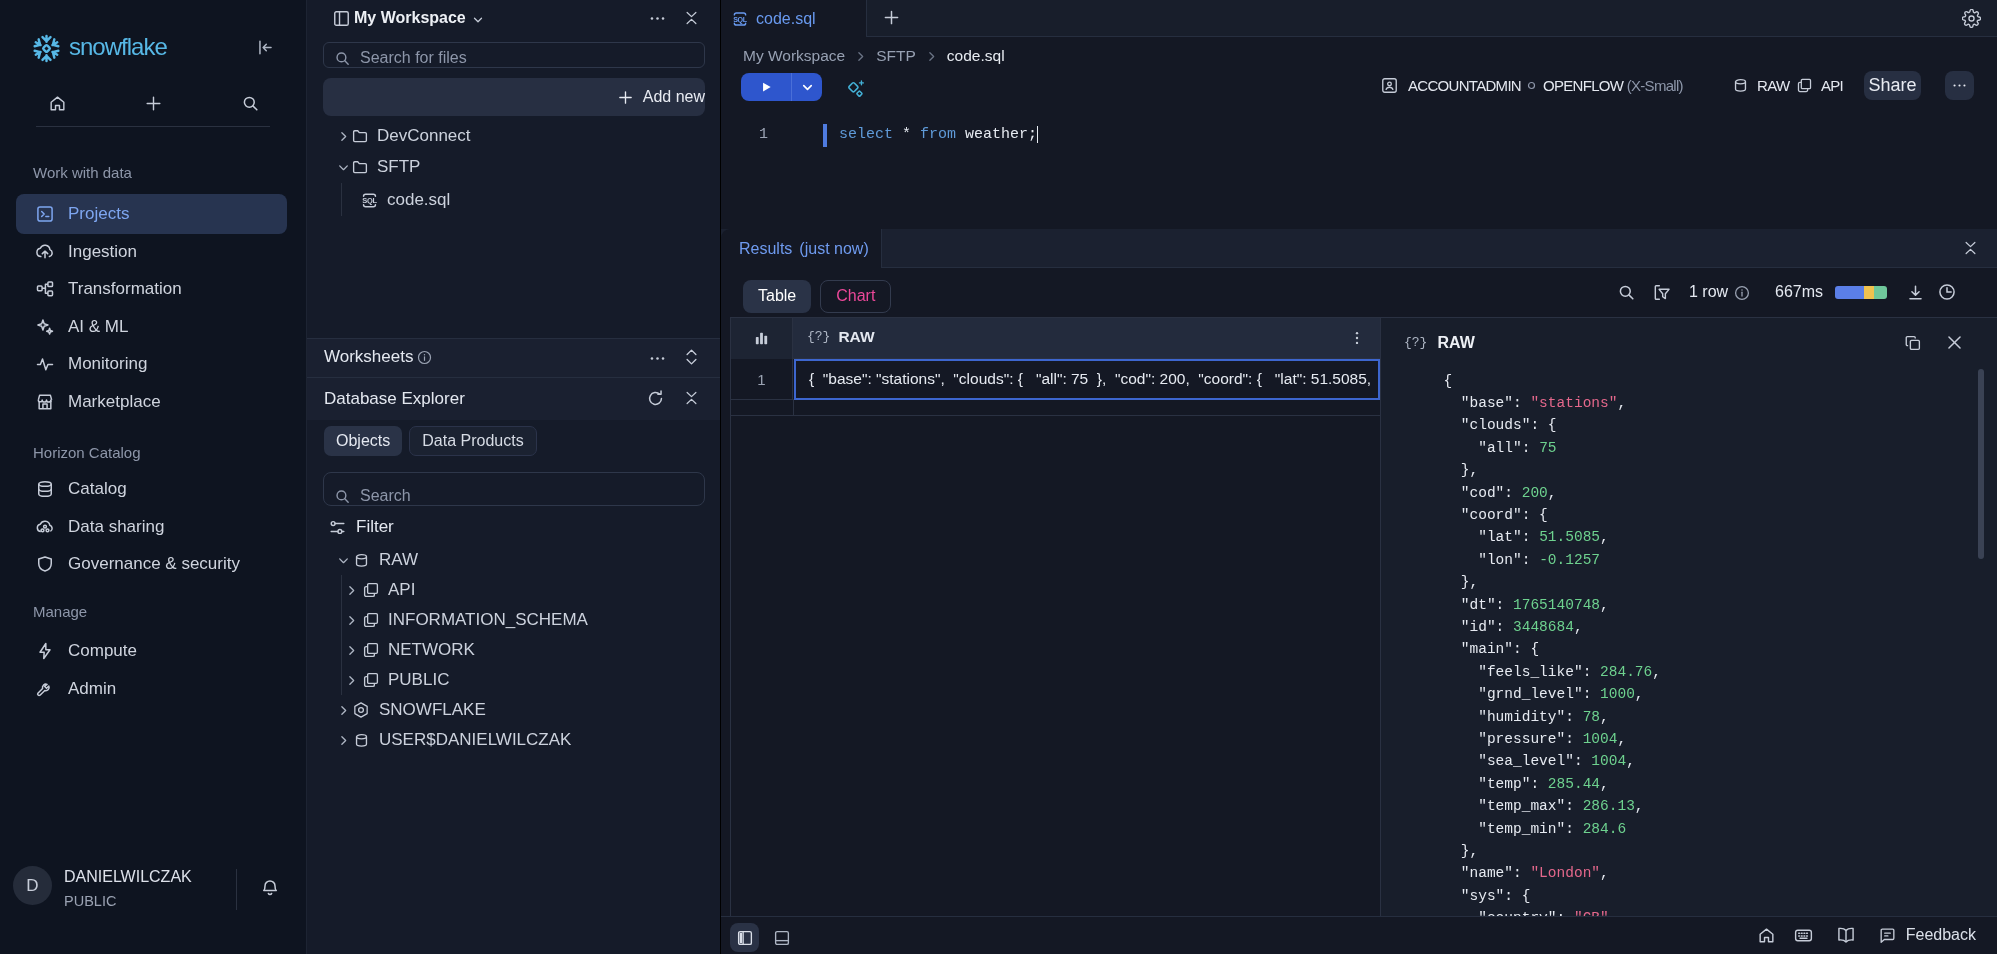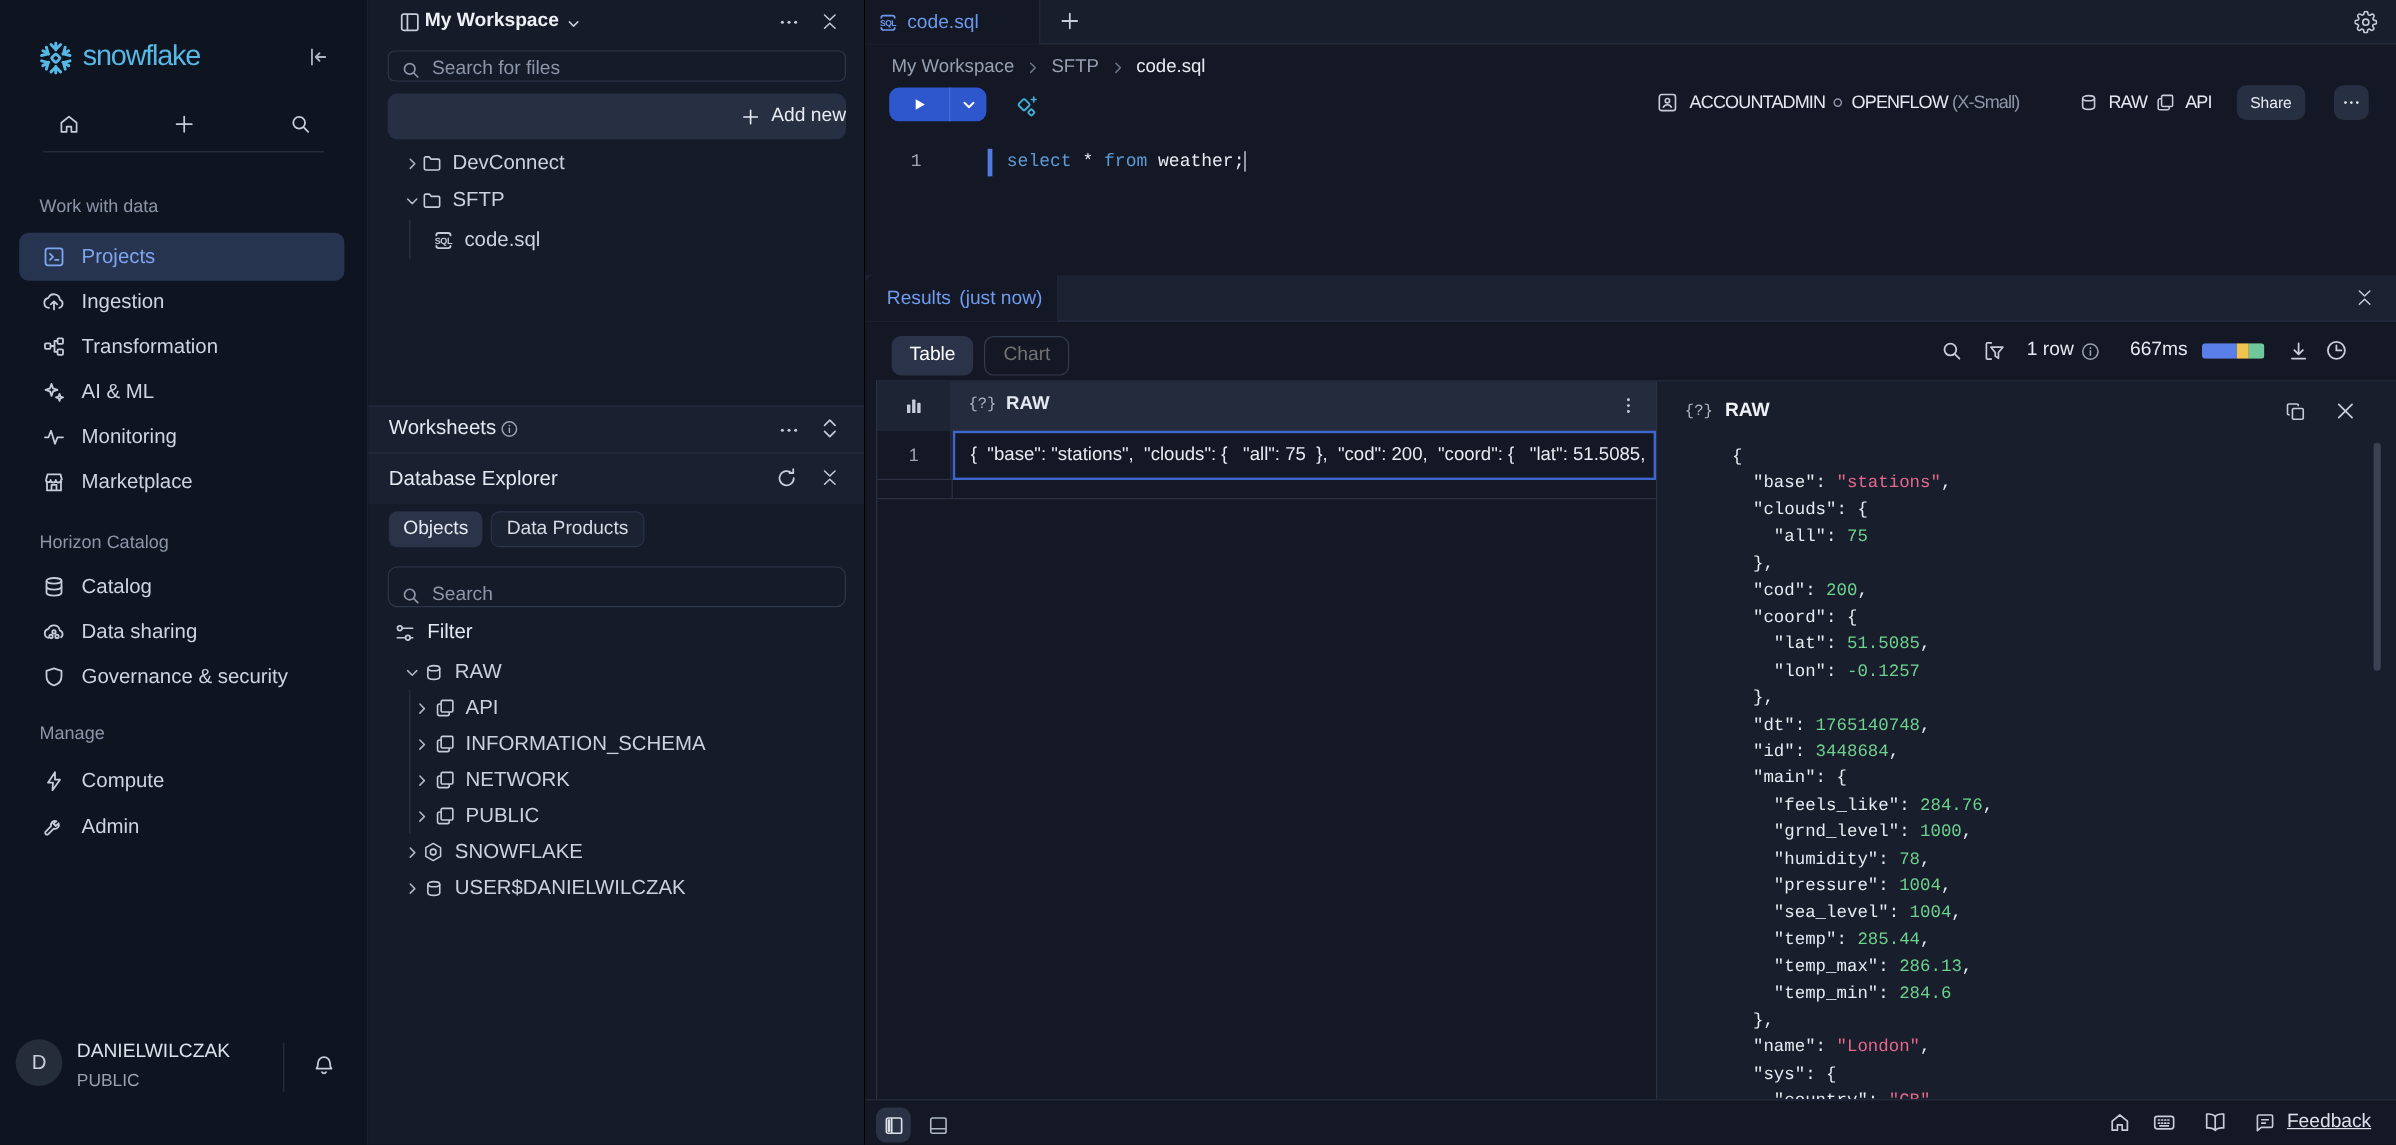--- a/index.html
+++ b/index.html
@@ -52,39 +52,39 @@
 .codeline { position:absolute; left:118px; top:16px; font-family:"Liberation Mono",monospace; font-size:15px; color:#e6eaf1; white-space:pre; }
 .kw { color:#5f9ad8; }
 
 .results { position:absolute; top:229px; left:0; right:0; bottom:38px; }
 .rtabbar { position:absolute; top:0; left:0; right:0; height:39px; background:#1b2130; border-bottom:1px solid #262e3f; }
 .rtab { position:absolute; left:0; top:0; height:39px; width:161px; background:#141824; border-right:1px solid #262e3f; border-top-left-radius:9px; display:flex; align-items:center; font-size:16px; color:#6f9bf0; padding-left:18px; gap:7px; }
 .rtab .ago { color:#6f9bf0; }
 .rtoolbar { position:absolute; top:45px; left:0; right:0; height:44px; display:flex; align-items:center; }
 .pill { height:33px; border-radius:8px; display:flex; align-items:center; padding:0 15px; font-size:16px; }
 .pill.on { background:#2a3347; color:#fff; }
-.pill.off { border:1px solid #333b4e; color:#737373; margin-left:9px; }
+.pill.off { border:1px solid #333b4e; color:#ec4899; margin-left:9px; }
 .rbody { position:absolute; top:87.5px; left:9px; right:0; bottom:0; border-top:1px solid #2a3142; border-left:1px solid #2a3142; }
 .thead { position:absolute; top:0; left:0; right:617px; height:41px; background:#232b3d; border-bottom:1px solid #2a3142; }
 .tfirst { position:absolute; top:0; left:0; width:62px; height:41px; background:#1d2433; border-right:1px solid #2a3142; display:flex; align-items:center; justify-content:center; }
 .trow { position:absolute; top:41px; left:0; right:617px; height:41px; border-bottom:1px solid #2a3142; }
 .trow2 { position:absolute; top:82px; left:0; right:617px; height:16px; border-bottom:1px solid #2a3142; }
 .rownum { position:absolute; left:0; top:0; width:62px; height:41px; border-right:1px solid #2a3142; color:#9aa2b2; font-size:15px; display:flex; align-items:center; justify-content:center; }
 .cellsel { position:absolute; left:63px; top:0; right:0; height:41px; border:2px solid #3d66cf; display:flex; align-items:center; padding-left:13px; font-size:15.5px; color:#e6eaf1; white-space:nowrap; overflow:hidden; }
 .jsonpanel { position:absolute; top:0; right:0; width:617px; bottom:0; background:#181e2b; border-left:1px solid #2a3142; }
 .jp-head { position:absolute; top:0; left:0; right:0; height:50px; display:flex; align-items:center; }
 .jp-body { position:absolute; top:52px; padding-left:45px; left:0; right:0; bottom:0; overflow:hidden; font-family:"Liberation Mono",monospace; font-size:14.5px; line-height:22.4px; color:#e6eaf1; white-space:pre; }
 .jstr { color:#e5688c; }
 .jnum { color:#6ed28f; }
 .jp-scroll { position:absolute; right:13px; top:51px; width:6px; height:190px; border-radius:3px; background:#3a4254; }
 
 .footer { position:absolute; bottom:0; left:0; right:0; height:38px; background:#141824; border-top:1px solid #262e3f; }
 .ftog { position:absolute; left:9px; top:6px; width:29px; height:29px; border-radius:8px; background:#2a3245; display:flex; align-items:center; justify-content:center; }
 .ftog2 { position:absolute; left:46px; top:6px; width:29px; height:29px; display:flex; align-items:center; justify-content:center; }
-.fright { position:absolute; right:21px; top:0; height:36px; display:flex; align-items:center; gap:22px; color:#dbe0e9; font-size:16px;text-decoration:underline; }
+.fright { position:absolute; right:21px; top:0; height:36px; display:flex; align-items:center; gap:22px; color:#dbe0e9; font-size:16px; }
 </style>
 </head>
 <body>
 <div class="app">
   <aside class="sidebar">
     <div class="logo-row">
       <svg width="31" height="31" viewBox="0 0 24 24" fill="none" stroke="#57b8e6" stroke-width="1.9" stroke-linecap="round" stroke-linejoin="round">
         <g>
             <path d="M12 2.4v4.3M8.9 3.2 12 6.3l3.1-3.1"></path>
           </g>
@@ -510,21 +510,21 @@
         </svg>
       RAW
     </div>
     <div class="ctx" style="left:1075px">
       <svg width="17" height="17" viewBox="0 0 24 24" fill="none" stroke="#c6ccd8" stroke-width="1.8" stroke-linejoin="round" style="margin-right:8px">
           <rect x="7.5" y="3.5" width="13" height="13" rx="1.5"></rect>
           <path d="M16.5 16.5v2a2 2 0 0 1-2 2h-9a2 2 0 0 1-2-2v-9a2 2 0 0 1 2-2h2"></path>
         </svg>
       API
     </div>
-    <div class="btn" style="position:absolute;left:1143px;top:71px;width:57px;height:29px;font-size:13px">Share</div>
+    <div class="btn" style="position:absolute;left:1143px;top:71px;width:57px;height:29px;font-size:18px">Share</div>
     <div class="btn" style="position:absolute;left:1224px;top:71px;width:29px;height:29px">
         <svg width="17" height="17" viewBox="0 0 24 24" fill="#e8ebf2">
           <circle cx="5" cy="12" r="1.5"></circle>
           <circle cx="12" cy="12" r="1.5"></circle>
           <circle cx="19" cy="12" r="1.5"></circle>
         </svg>
       </div>
     <div class="editor">
       <div class="lineno">1</div>
       <div style="position:absolute;left:102px;top:14px;width:4px;height:23px;background:#4f7be0"></div>

